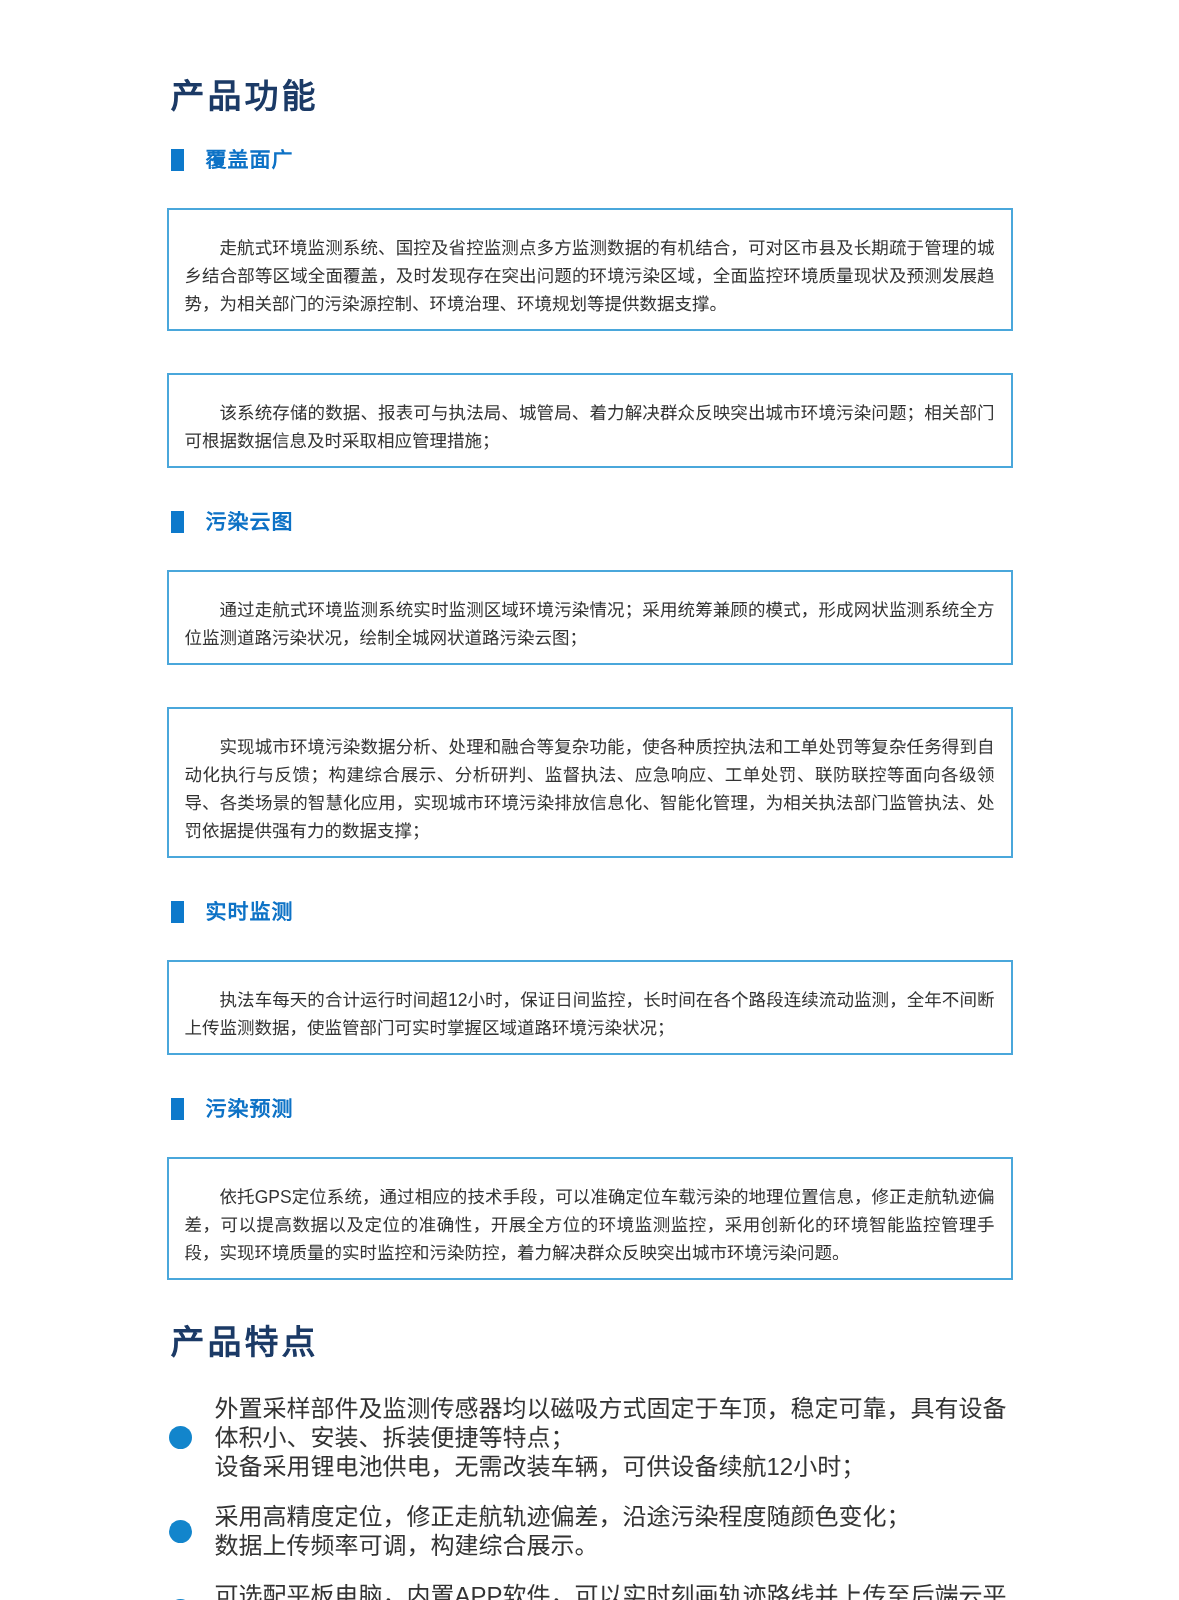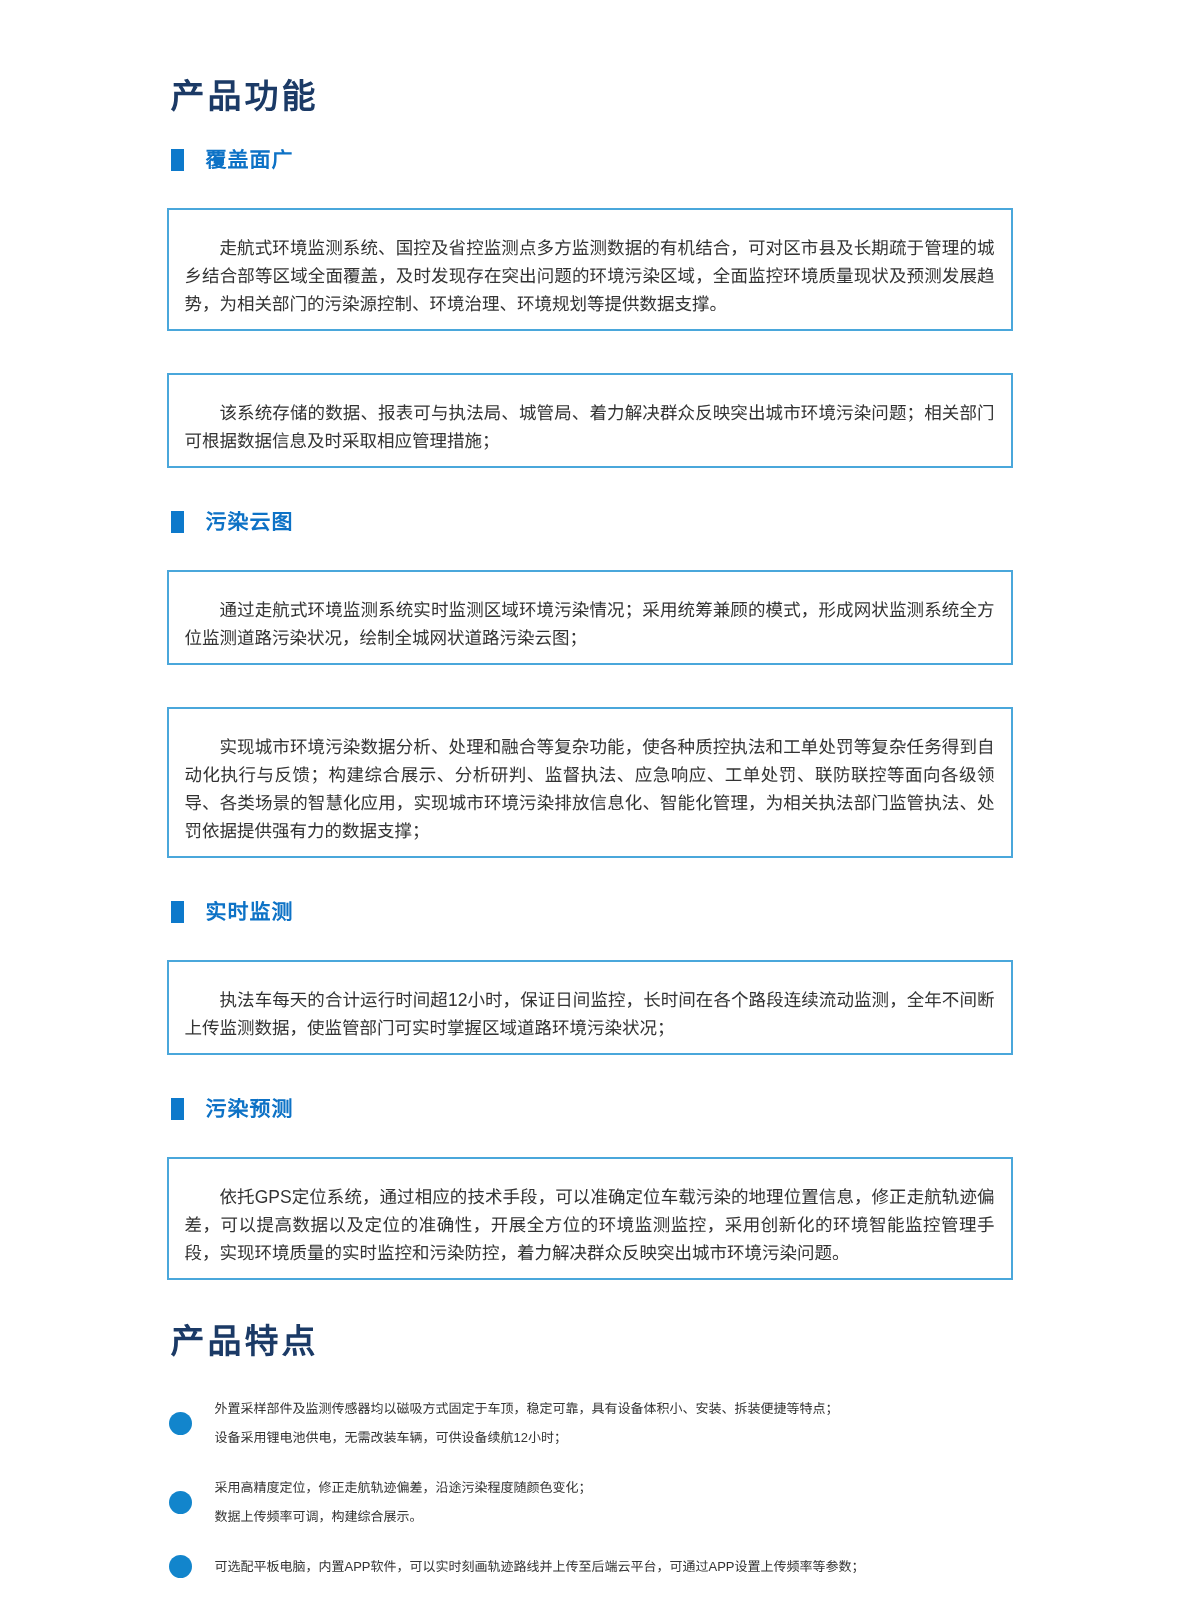--- a/index.html
+++ b/index.html
@@ -21,21 +21,20 @@
   h1.doc-title {
     margin: 0 0 32px 4px;
     font-size: 34px;
     line-height: 40px;
     font-weight: 700;
     letter-spacing: 3px;
     color: #1b3a66;
   }
   h1.doc-title.second {
     margin-top: 0;
-    font-family: Liberation Serif, serif;
   }
   .section-header {
     display: flex;
     align-items: center;
     margin: 0 0 36px 4px;
     text-align: right;
   }
   .section-marker {
     width: 13px;
     height: 22px;
@@ -77,21 +76,21 @@
     height: 23px;
     border-radius: 50%;
     background: #1285cc;
     flex: none;
   }
   .feature-lines {
     margin-left: 23px;
   }
   .feature-lines p {
     margin: 0;
-    font-size: 13px;
+    font-size: 24px;
     line-height: 29px;
     color: #333333;
   }
 </style>
 </head>
 <body>
 
 <div class="page">
   <div class="content">
 

